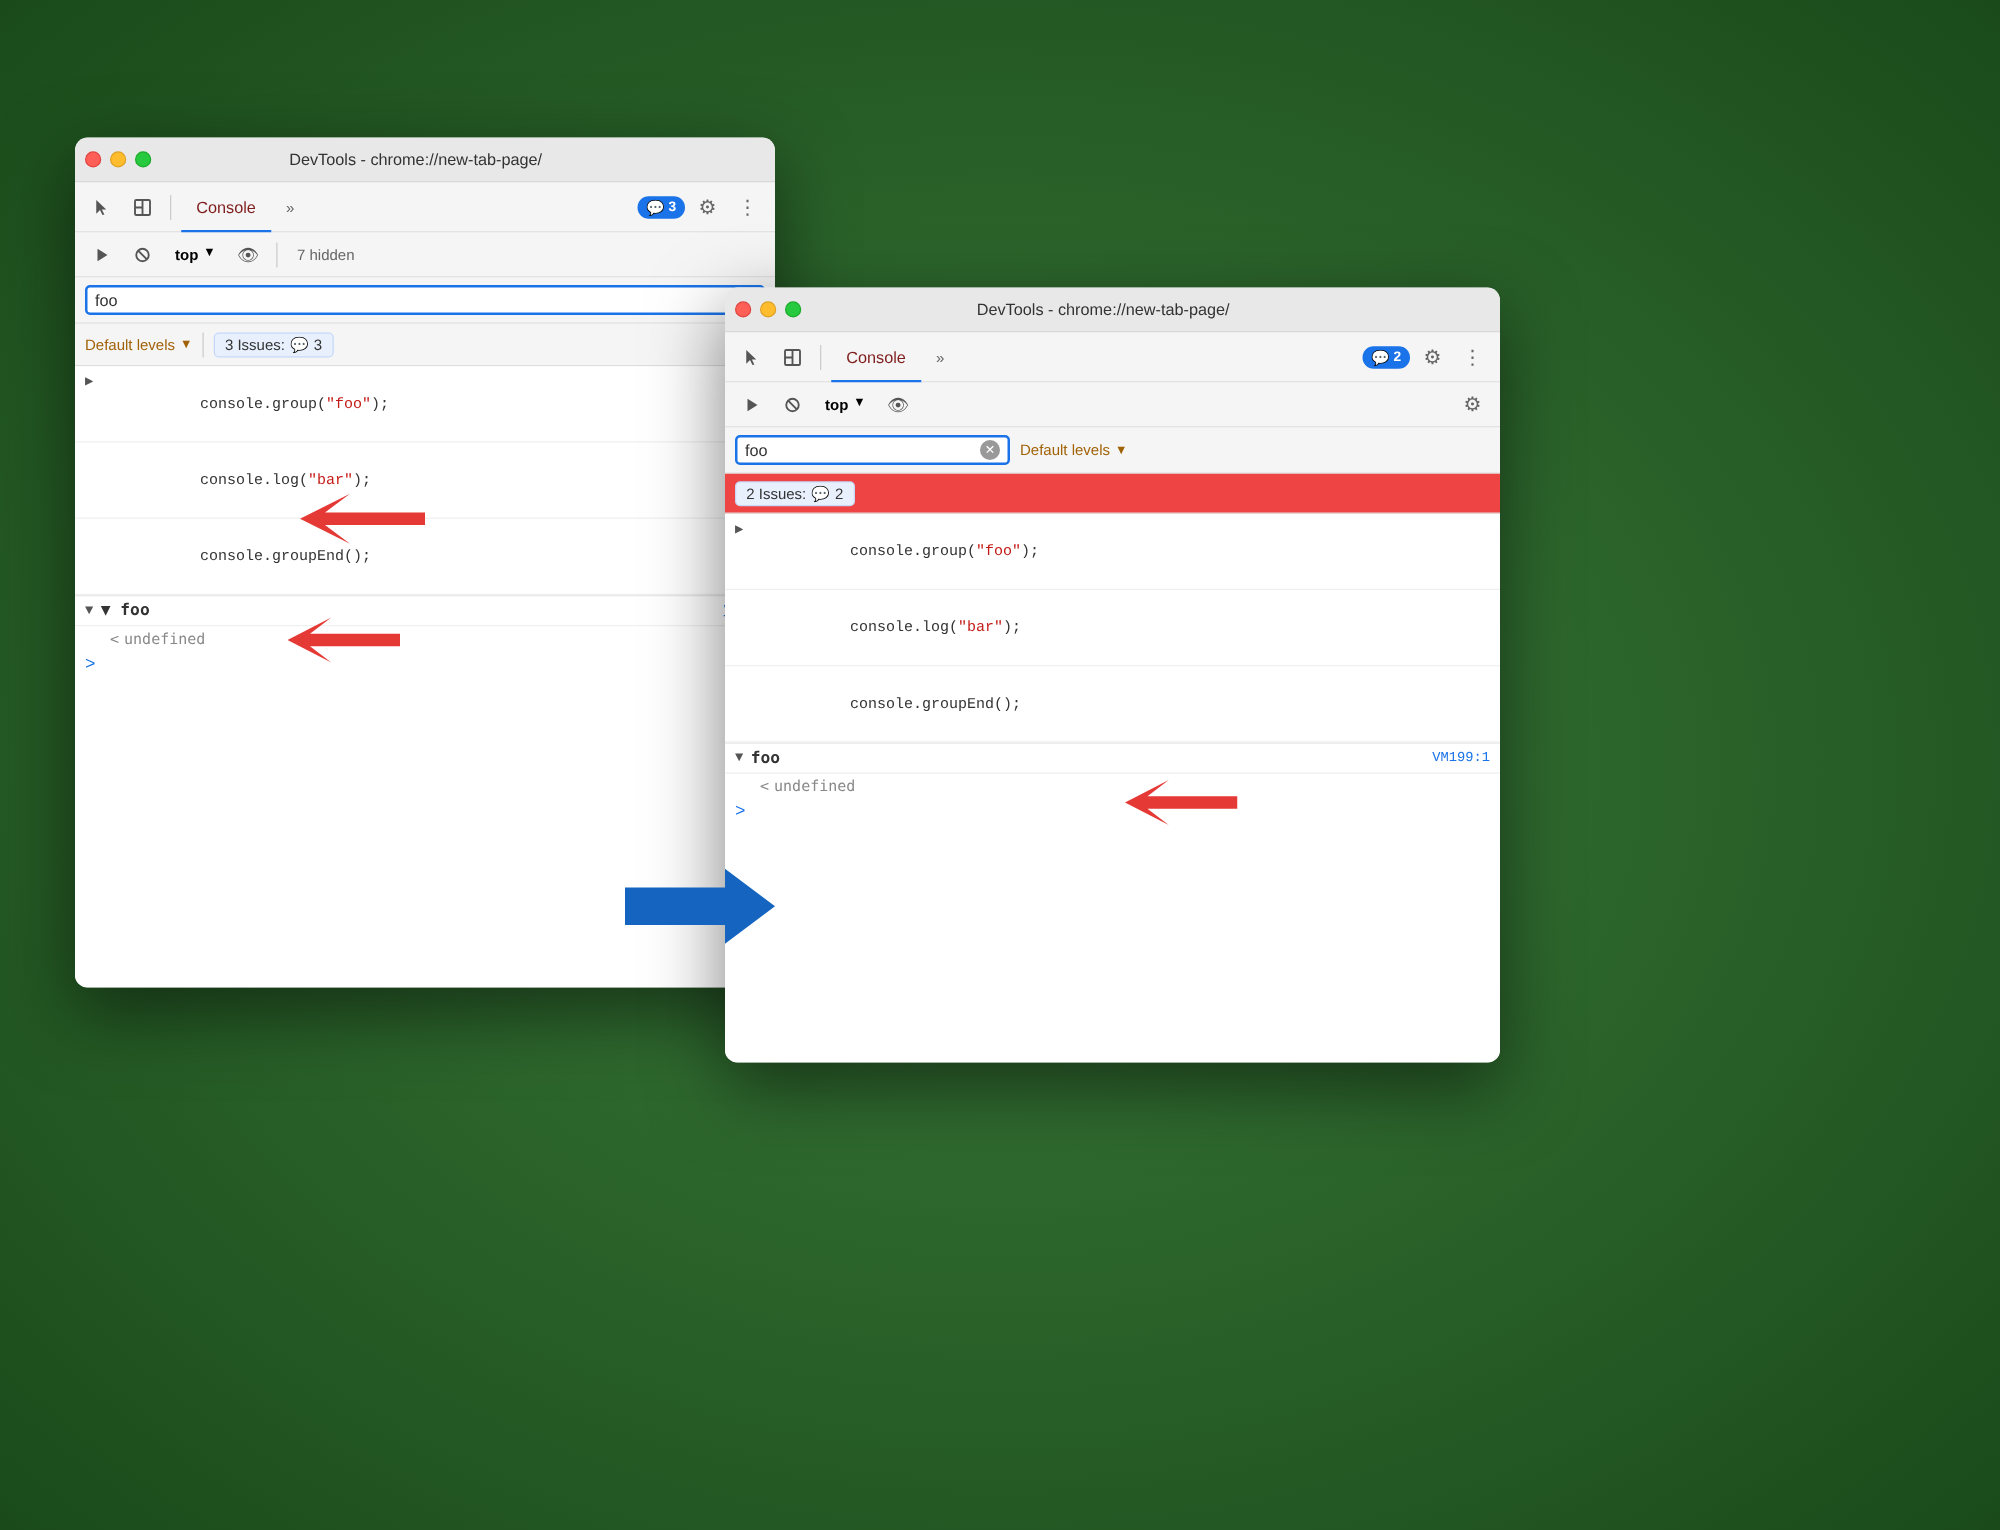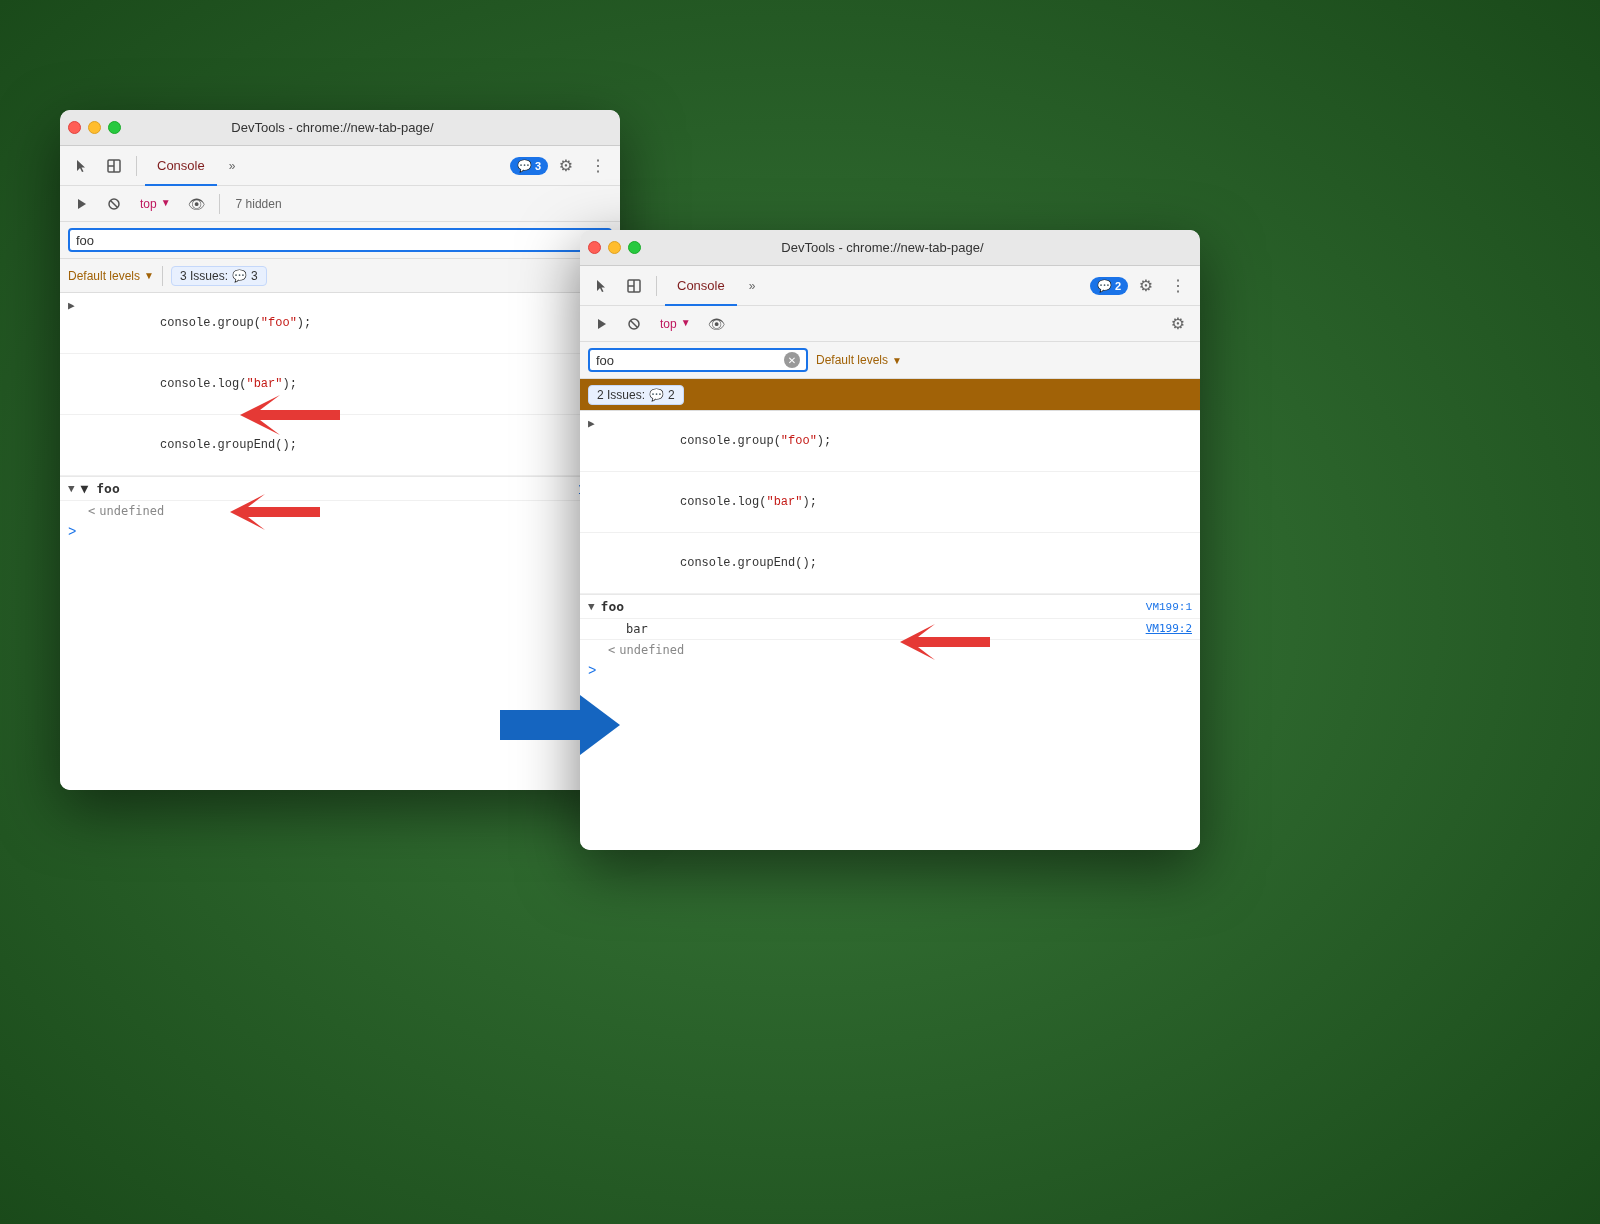--- a/index.html
+++ b/index.html
@@ -159,21 +159,22 @@
     }
 
     .top-dropdown {
       display: flex;
       align-items: flex-start;
       gap: 4px;
       padding: 3px 8px;
       border-radius: 4px;
       cursor: pointer;
       font-size: 12px;
-      color: #be185d;
+      color: #000000;
+      font-weight: bold;
     }
 
     .eye-icon {
       font-size: 14px;
       color: #555;
     }
 
     .hidden-text {
       font-size: 12px;
       color: #666;
@@ -572,21 +573,21 @@
         <span style="font-size:13px; color:#333;">foo</span>
         <div style="flex:1;"></div>
         <div class="clear-icon">✕</div>
       </div>
       <div class="default-levels">
         <span>Default levels</span>
         <span style="font-size:10px;">▼</span>
       </div>
     </div>
 
-    <div style="background:#a16207; height:32px; display:flex; align-items:center; padding:0 8px; border-bottom:1px solid #ddd;">
+    <div style="background:#ef4444; height:32px; display:flex; align-items:center; padding:0 8px; border-bottom:1px solid #ddd;">
       <div class="issues-badge">
         <span>2 Issues:</span>
         <span style="font-size:12px;">💬</span>
         <span>2</span>
       </div>
     </div>
 
     <div class="console-content">
 
       <div class="console-line collapsible">
@@ -605,24 +606,20 @@
           console.groupEnd();
         </span>
       </div>
 
       <div class="foo-group-line" style="position:relative;">
         <span style="font-size:11px; margin-right:6px; color:#555;">▼</span>
         <span class="foo-label" style="font-weight:bold; font-family:Menlo,monospace; font-size:13px;">foo</span>
         <span style="position:absolute; right:8px; color:#1a73e8; font-size:11px;">VM199:1</span>
       </div>
 
-      <div class="bar-line">
-        <span>bar</span>
-        <span class="bar-vm">VM199:2</span>
-      </div>
 
       <div class="undefined-line">
         <span style="color:#888; margin-right:4px;">&lt;</span>
         <span>undefined</span>
       </div>
 
       <div class="prompt-line">
         <span>&gt;</span>
       </div>
     </div>

